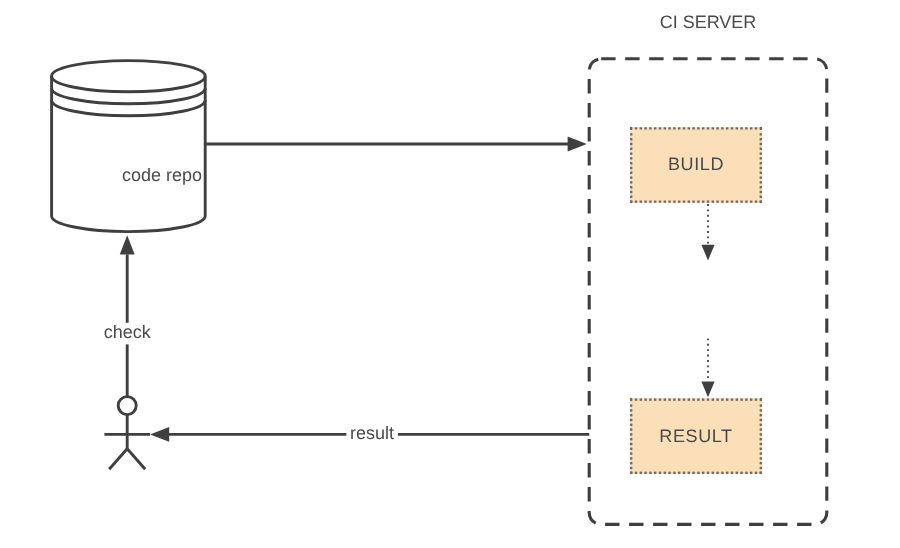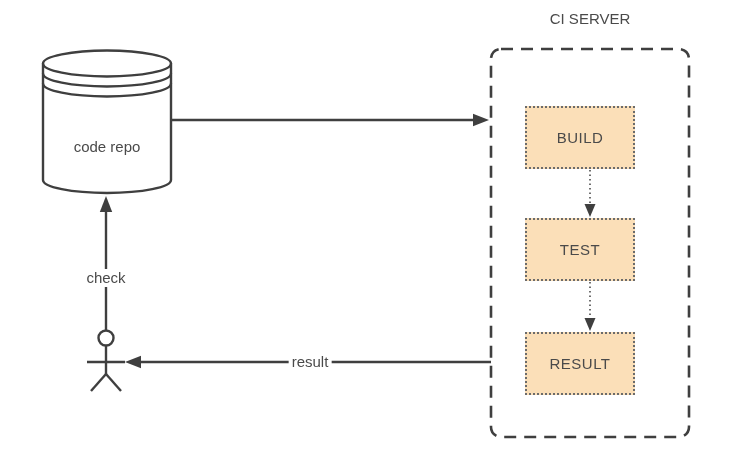--- a/index.html
+++ b/index.html
@@ -12,21 +12,21 @@
   .shape-fill{fill:#ffffff;}
   .arrow-head{fill:var(--stroke,#3f3f3f);stroke:none;}
   .dotted-line{stroke:var(--stroke,#3f3f3f);stroke-width:1.5;stroke-dasharray:1.6 2.9;fill:none;}
   .dashed-box{
     stroke:var(--stroke,#3f3f3f);stroke-width:2.6;stroke-dasharray:12 8;fill:none;
   }
   .label{
     position:absolute;color:var(--text,#4a4a4a);font-size:15px;line-height:1.2;
     text-align:center;white-space:nowrap;
   }
-  .node-label{width:128px;left:43px;}
+  .node-label{width:128px;left:43px;padding-left:28px;}
   .title-label{width:198px;left:491px;text-align:center;}
   .edge-label{background:var(--background,#fff);padding:0 3px;transform:translate(-50%,-50%);}
   .step-box{
     position:absolute;left:525px;width:110px;height:63px;box-sizing:border-box;
     background:var(--step-fill,#fbdfb8);border:2px dotted var(--step-border,#6b6b6b);
     display:flex;align-items:center;justify-content:center;
     color:var(--text,#4a4a4a);font-size:15px;letter-spacing:0.5px;
   }
 </style>
 </head>
@@ -78,21 +78,20 @@
       <polygon points="590,331 584.5,318 595.5,318" class="arrow-head"></polygon>
     </g>
   </svg>
 
   <div class="label title-label" style="top:10px;">CI SERVER</div>
 
   <div class="label node-label" style="top:138px;">code repo</div>
 
   <div class="step-box" style="top:106px;">BUILD</div>
 
-  <div class="step-box" style="top:218px;">TEST</div>
 
   <div class="step-box" style="top:332px;">RESULT</div>
 
   <div class="label edge-label" style="left:106px;top:265px;margin-top:13px;">check</div>
 
   <div class="label edge-label" style="left:310px;top:362px;">result</div>
 
 </div>
 
 </body></html>

